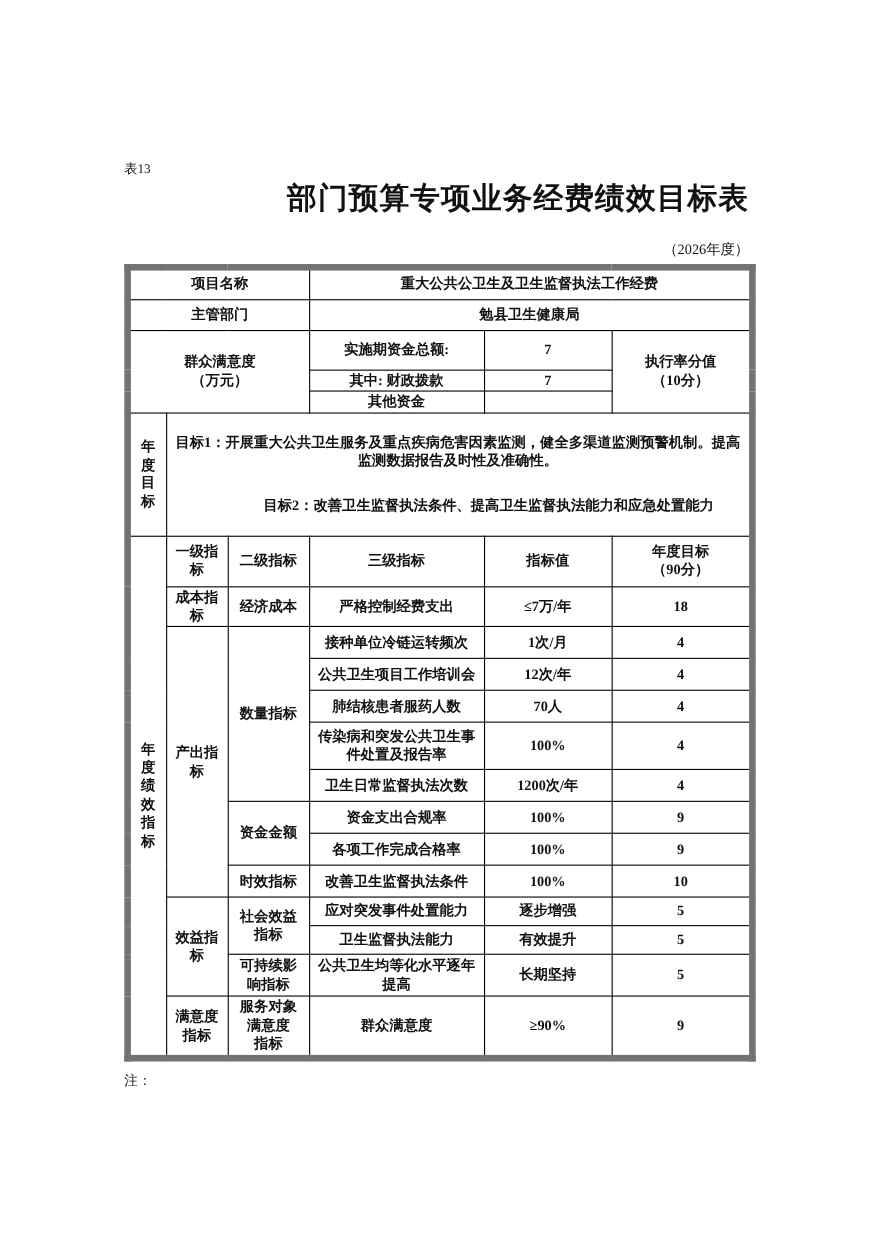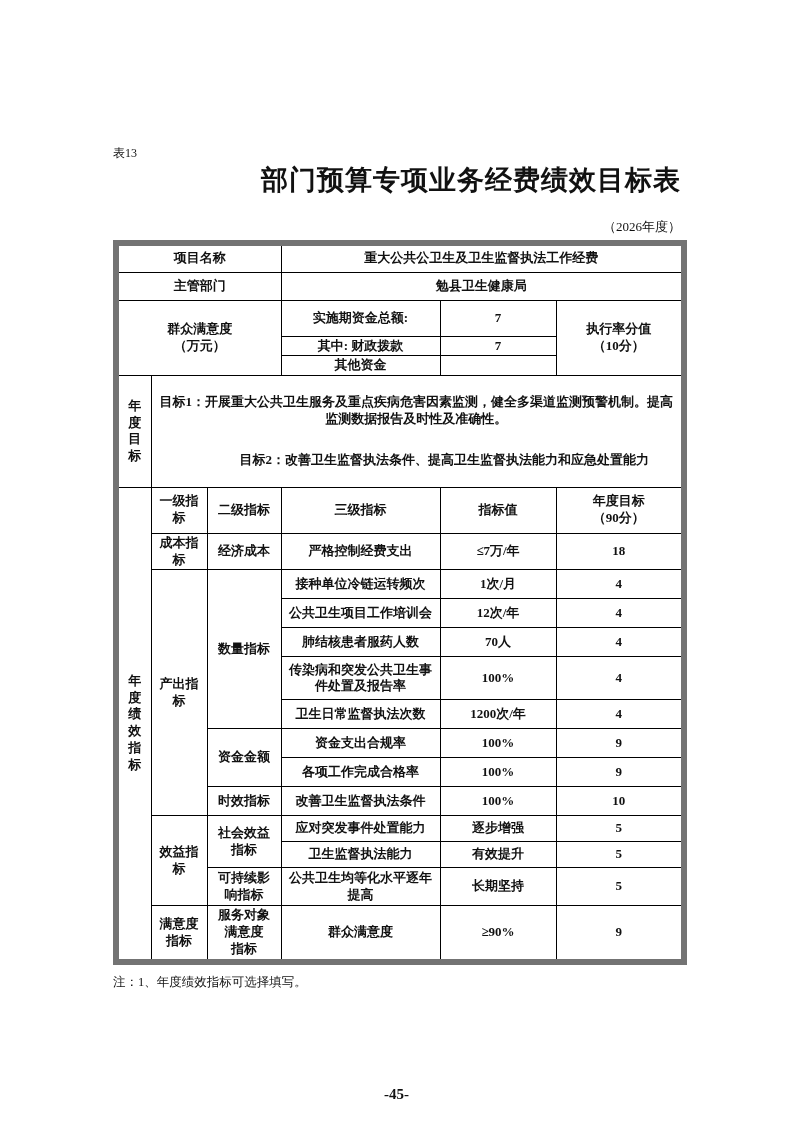--- a/index.html
+++ b/index.html
@@ -194,20 +194,18 @@
           <td class="tleft">群众满意度</td>
           <td>≥90%</td>
           <td>9</td>
         </tr>
       </tbody>
     </table>
 
     <div class="notes">
       <span class="notes-label">注：</span>
       <span class="notes-lines">
-        <div>1、年度绩效指标可选择填写。</div>
       </span>
     </div>
 
   </div>
 
-  <div class="page-number">-45-</div>
 </div>
 
 </body></html>

